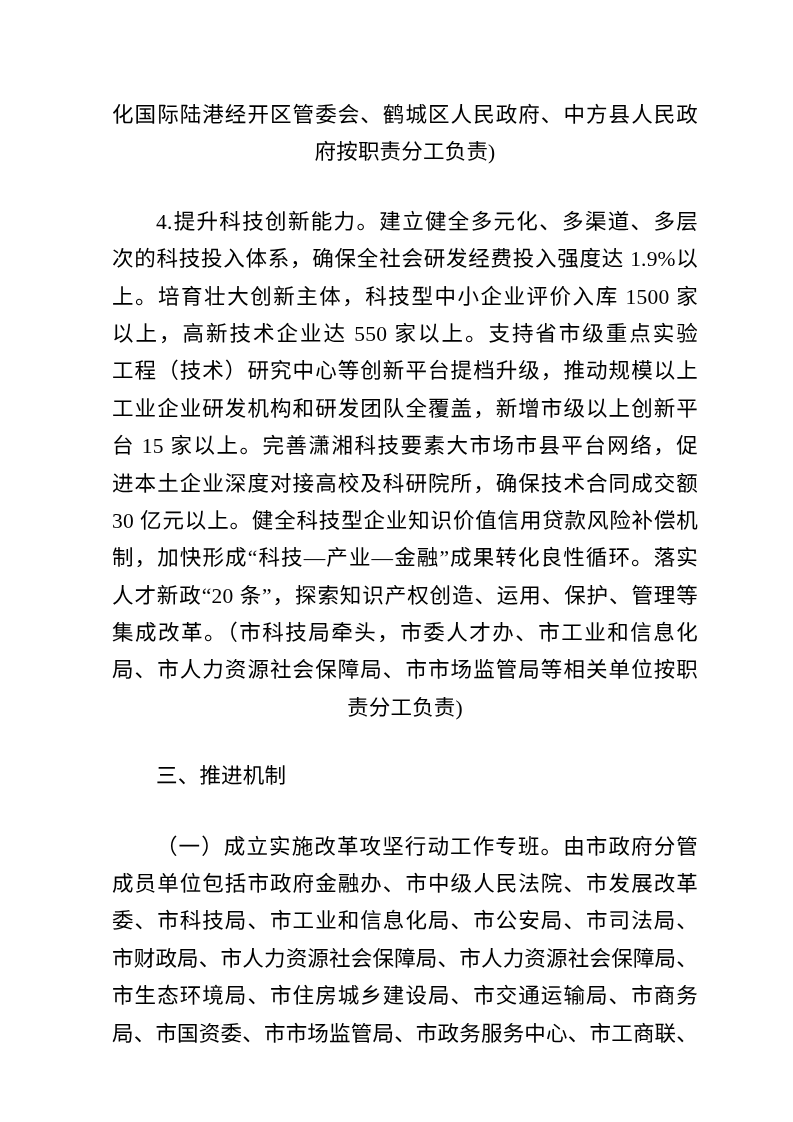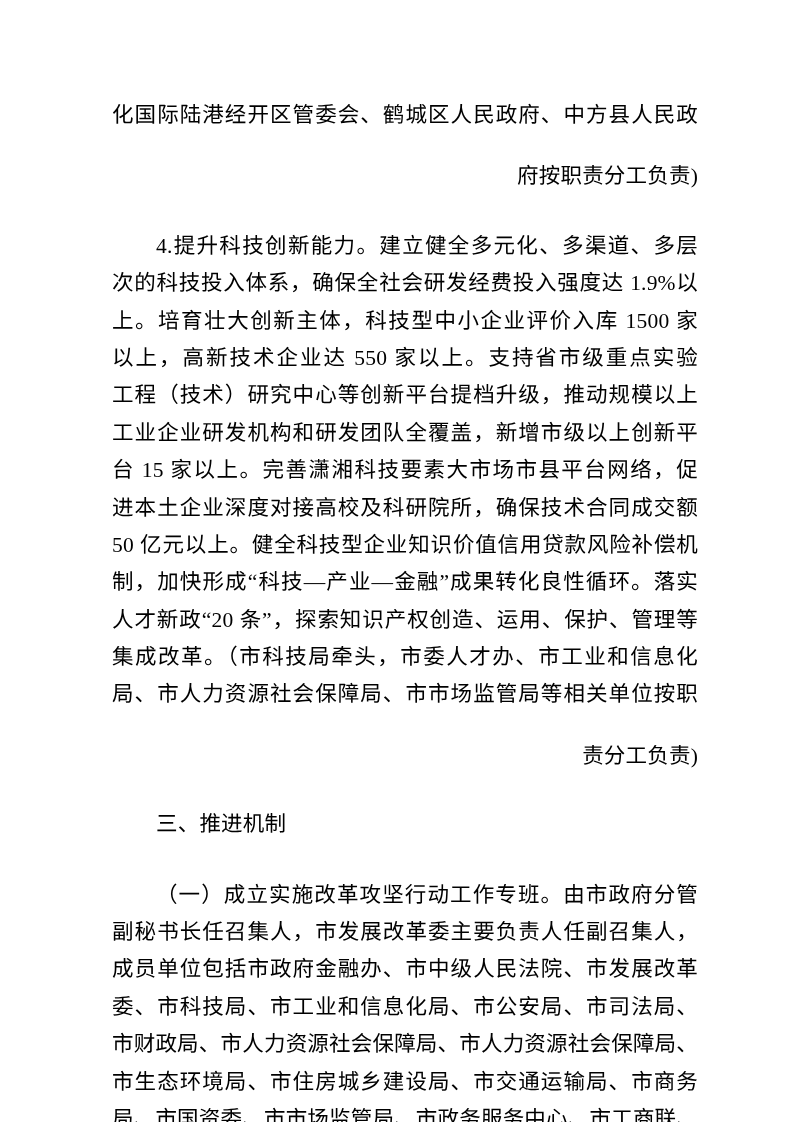--- a/index.html
+++ b/index.html
@@ -31,22 +31,21 @@
     overflow: hidden;
   }
   
   .line.full {
     text-align: justify;
     text-align-last: justify;
     text-justify: inter-character;
   }
   
   .line.end {
-    text-align: right;
-    margin-top: 24px;
+    text-align: center;
   }
   
   .line.heading {
     text-align: left;
     font-family: Liberation Mono, monospace;
   }
   .line.indent {
     padding-left: 44px;
     margin-top: 32px;
   }
@@ -59,28 +58,27 @@
       <div class="line full">化国际陆港经开区管委会、鹤城区人民政府、中方县人民政</div>
       <div class="line end">府按职责分工负责)</div>
       <div class="line full indent">4.提升科技创新能力。建立健全多元化、多渠道、多层</div>
       <div class="line full">次的科技投入体系，确保全社会研发经费投入强度达 1.9%以</div>
       <div class="line full">上。培育壮大创新主体，科技型中小企业评价入库 1500 家</div>
       <div class="line full">以上，高新技术企业达 550 家以上。支持省市级重点实验室、</div>
       <div class="line full">工程（技术）研究中心等创新平台提档升级，推动规模以上</div>
       <div class="line full">工业企业研发机构和研发团队全覆盖，新增市级以上创新平</div>
       <div class="line full">台 15 家以上。完善潇湘科技要素大市场市县平台网络，促</div>
       <div class="line full">进本土企业深度对接高校及科研院所，确保技术合同成交额</div>
-      <div class="line full">50 亿元以上。健全科技型企业知识价值信用贷款风险补偿机</div>
+      <div class="line full">30 亿元以上。健全科技型企业知识价值信用贷款风险补偿机</div>
       <div class="line full">制，加快形成“科技—产业—金融”成果转化良性循环。落实</div>
       <div class="line full">人才新政“20 条”，探索知识产权创造、运用、保护、管理等</div>
       <div class="line full">集成改革。（市科技局牵头，市委人才办、市工业和信息化</div>
       <div class="line full">局、市人力资源社会保障局、市市场监管局等相关单位按职</div>
       <div class="line end">责分工负责)</div>
       <div class="line heading indent">三、推进机制</div>
       <div class="line full indent">（一）成立实施改革攻坚行动工作专班。由市政府分管</div>
-      <div class="line full">副秘书长任召集人，市发展改革委主要负责人任副召集人，</div>
       <div class="line full">成员单位包括市政府金融办、市中级人民法院、市发展改革</div>
       <div class="line full">委、市科技局、市工业和信息化局、市公安局、市司法局、</div>
       <div class="line full">市财政局、市人力资源社会保障局、市人力资源社会保障局、</div>
       <div class="line full">市生态环境局、市住房城乡建设局、市交通运输局、市商务</div>
       <div class="line full">局、市国资委、市市场监管局、市政务服务中心、市工商联、</div>
     </div>
 </div>
 
 </body></html>

